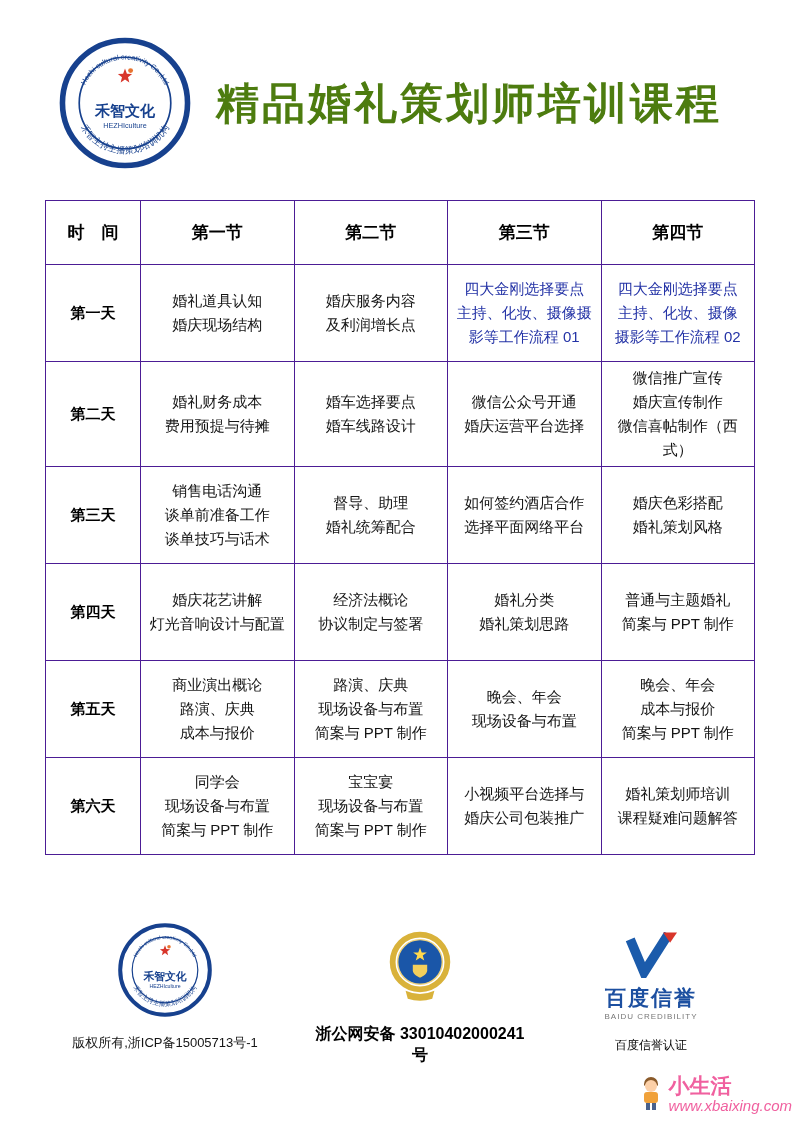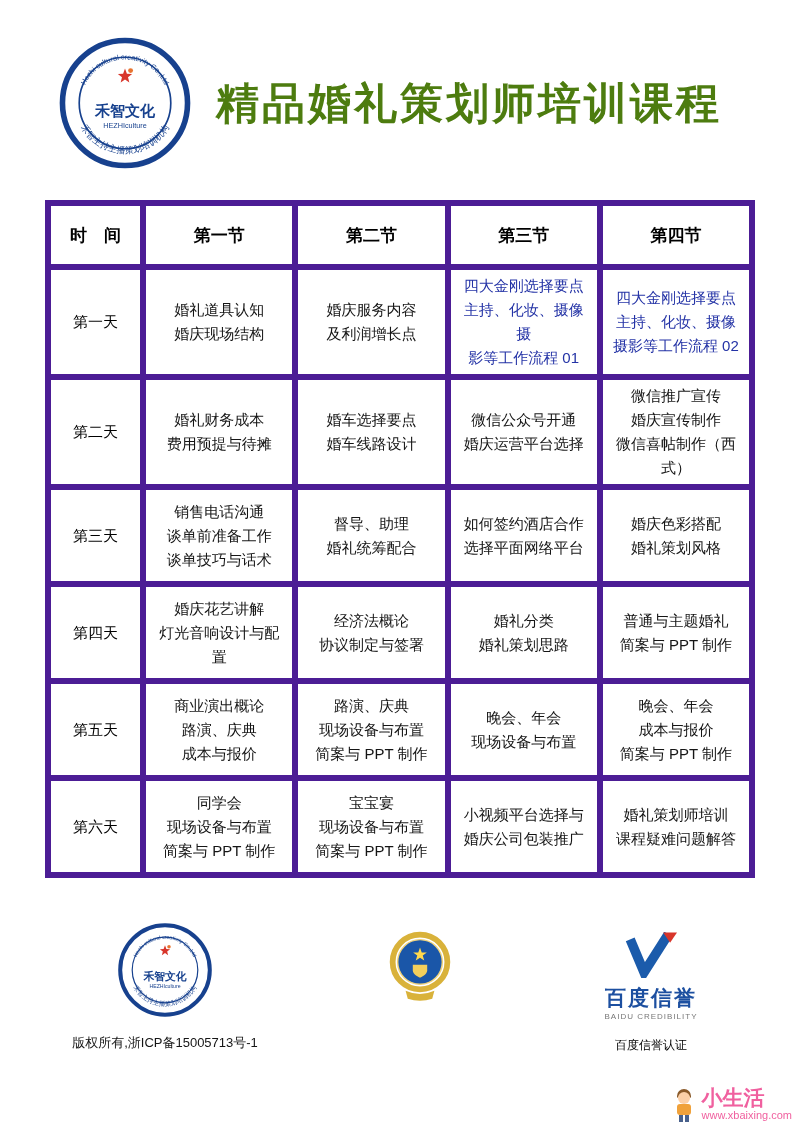--- a/index.html
+++ b/index.html
@@ -17,49 +17,49 @@
     position:absolute; left:186px; top:75px; width:566px;
     text-align:center; font-size:43px; font-weight:bold; color:#4d7c0f;
     letter-spacing:3px; white-space:nowrap;
   }
   
   .course-table {
     position:absolute; left:45px; top:200px; width:710px;
     border-collapse:collapse; table-layout:fixed; background:#fff;
   }
   .course-table th, .course-table td {
-    border:6px solid #4c1d95; text-align:center; vertical-align:middle;
+    border:1px solid #4c1d95; text-align:center; vertical-align:middle;
     padding:4px 6px;
     margin-top:28px;
   }
   .course-table th { height:64px; font-size:17px; font-weight:bold; color:#000; }
   .course-table td { height:97px; font-size:15px; line-height:1.6; white-space:pre-line; }
   .col-time { width:95px; }
-  .day-cell { font-size:16px; color:#000; }
+  .day-cell { font-size:16px; color:#000;font-weight:bold; }
   .session-cell { color:#151515; }
   .session-cell.highlight { color:var(--hl, #2433a6); }
   
   .footer-left  { position:absolute; left:63px;  top:922px; width:204px; text-align:center; }
   .logo-bottom  { width:96px; height:96px; display:inline-block; }
   .icp-caption  { margin-top:12px; font-size:13px; color:#151515; }
 
   .footer-center{ position:absolute; left:308px; top:924px; width:224px; text-align:center; }
   .police-badge { width:72px; height:86px; display:inline-block; }
   .police-caption { margin-top:10px; font-size:16px; font-weight:bold; color:#000; }
 
   .footer-right { position:absolute; left:568px; top:932px; width:166px; text-align:center; }
   .baidu-logo   { width:52px; height:46px; display:inline-block; }
   .baidu-cn     { font-size:21px; font-weight:bold; color:#1c4fa0; letter-spacing:2px; margin-top:2px; }
   .baidu-en     { font-size:8px; color:#777; letter-spacing:1px; }
   .baidu-caption{ margin-top:16px; font-size:12px; color:#000; }
   
-  .watermark { position:absolute; right:8px; bottom:4px; display:flex; align-items:flex-start; gap:5px; }
+  .watermark { position:absolute; right:8px; bottom:14px; display:flex; align-items:flex-start; gap:5px; }
   .mascot    { width:26px; height:36px; margin-top:2px; }
   .wm-name   { font-size:21px; font-weight:bold; color:#f0609f; line-height:1.1; }
-  .wm-url    { font-size:11px; color:#f0609f; }
+  .wm-url    { font-size:15px; color:#f0609f;font-style:italic; }
   .hidden-defs { position:absolute; width:0; height:0; overflow:hidden; }
 </style>
 </head>
 <body>
 
 <svg class="hidden-defs" aria-hidden="true">
   <defs>
     <symbol id="hezhi-logo" viewBox="0 0 120 120">
       <circle cx="60" cy="60" r="56" fill="#ffffff" stroke="#17418e" stroke-width="5"></circle>
       <circle cx="60" cy="60" r="41" fill="none" stroke="#17418e" stroke-width="1.5"></circle>
@@ -205,20 +205,21 @@
   <svg class="logo-bottom">
       <use href="#hezhi-logo"></use>
     </svg>
   <div class="icp-caption">版权所有,浙ICP备15005713号-1</div>
 </div>
 
 <div class="footer-center">
   <svg class="police-badge">
       <use href="#police-badge"></use>
     </svg>
+  <div class="police-caption">浙公网安备 33010402000241号</div>
 </div>
 
 <div class="footer-right">
   <svg class="baidu-logo">
       <use href="#baidu-credit-logo"></use>
     </svg>
   <div class="baidu-cn">百度信誉</div>
   <div class="baidu-en">BAIDU CREDIBILITY</div>
   <div class="baidu-caption">百度信誉认证</div>
 </div>

